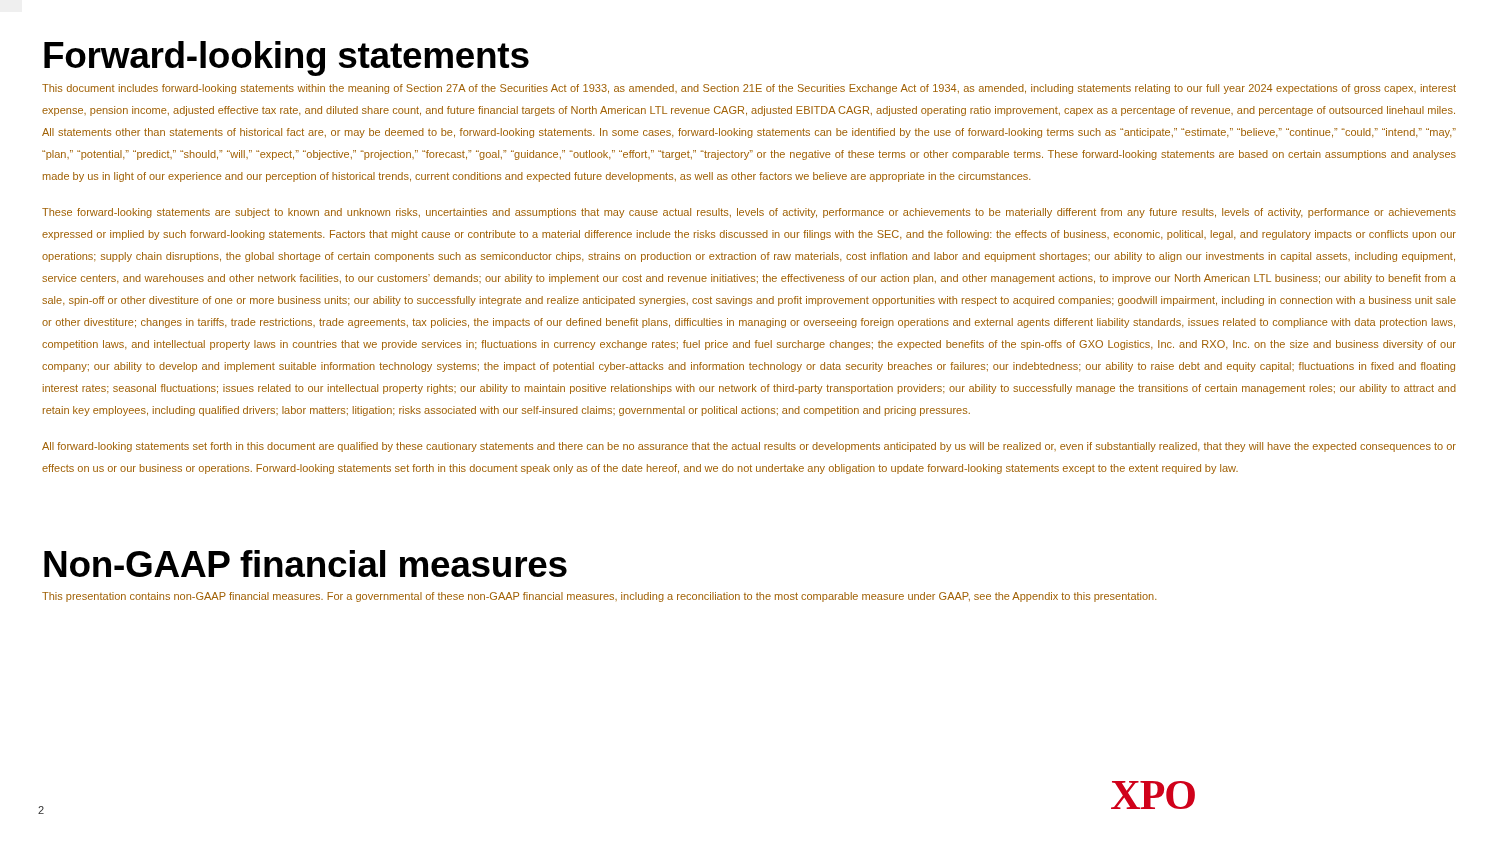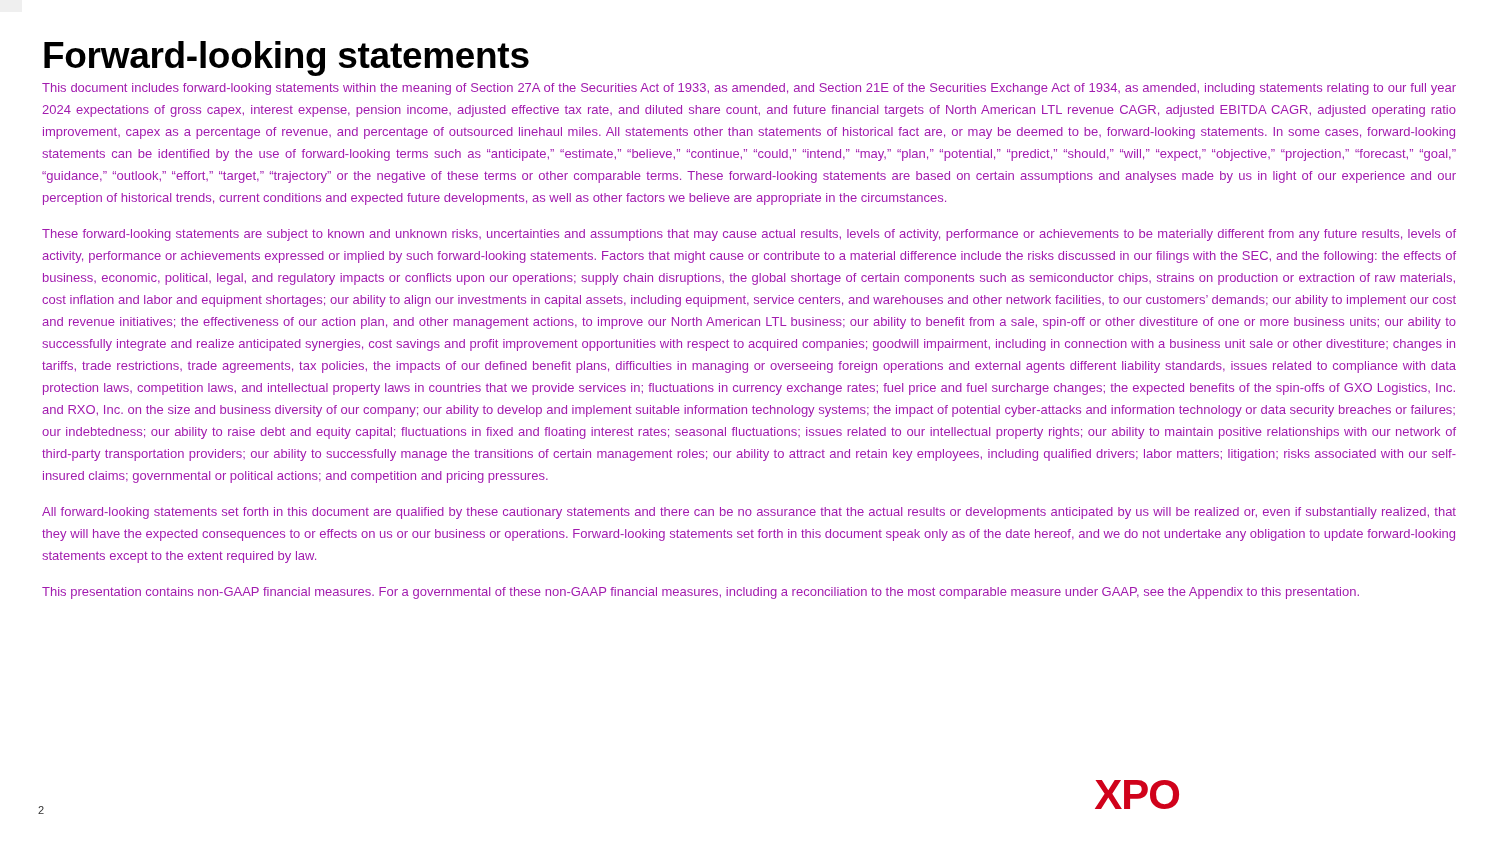--- a/index.html
+++ b/index.html
@@ -32,46 +32,46 @@
     font-size: 37px;
     font-weight: bold;
     letter-spacing: -0.3px;
     margin: 0;
     color: #000;
     line-height: 1.1;
   }
   .title-block-1 { padding-top: 36px; }
   .title-block-2 { padding-top: 52px; }
   p.para {
-    font-size: 13px;
+    font-size: 11px;
     line-height: 22px;
     text-align: justify;
     text-justify: inter-word;
     margin: 0 0 14px 0;
-    color: #a21caf;
+    color: #a16207;
     hyphens: none;
   }
   .para-first { margin-top: 24px; }
   .para-nongaap { margin-top: 22px; }
   .page-number {
     position: absolute;
     left: 38px;
     bottom: 28px;
     font-size: 11px;
     color: #333;
   }
   .logo {
     position: absolute;
-    right: 64px;
+    right: 48px;
     bottom: 28px;
     font-size: 42px;
     font-weight: bold;
     letter-spacing: -1px;
     color: #d0021b;
-    font-family: Liberation Sans, sans-serif;
+    font-family: Liberation Serif, serif;
     line-height: 1;
     text-align: right;
   }
   .corner-mark {
     position: absolute;
     left: 0;
     top: 0;
     width: 22px;
     height: 12px;
     background: #efefef;
@@ -87,20 +87,21 @@
   <div class="content">
 
     <h1 class="section-title title-block-1">Forward-looking statements</h1>
 
     <p class="para para-first">This document includes forward-looking statements within the meaning of Section 27A of the Securities Act of 1933, as amended, and Section 21E of the Securities Exchange Act of 1934, as amended, including statements relating to our full year 2024 expectations of gross capex, interest expense, pension income, adjusted effective tax rate, and diluted share count, and future financial targets of North American LTL revenue CAGR, adjusted EBITDA CAGR, adjusted operating ratio improvement, capex as a percentage of revenue, and percentage of outsourced linehaul miles. All statements other than statements of historical fact are, or may be deemed to be, forward-looking statements. In some cases, forward-looking statements can be identified by the use of forward-looking terms such as “anticipate,” “estimate,” “believe,” “continue,” “could,” “intend,” “may,” “plan,” “potential,” “predict,” “should,” “will,” “expect,” “objective,” “projection,” “forecast,” “goal,” “guidance,” “outlook,” “effort,” “target,” “trajectory” or the negative of these terms or other comparable terms. These forward-looking statements are based on certain assumptions and analyses made by us in light of our experience and our perception of historical trends, current conditions and expected future developments, as well as other factors we believe are appropriate in the circumstances.</p>
 
     <p class="para">These forward-looking statements are subject to known and unknown risks, uncertainties and assumptions that may cause actual results, levels of activity, performance or achievements to be materially different from any future results, levels of activity, performance or achievements expressed or implied by such forward-looking statements. Factors that might cause or contribute to a material difference include the risks discussed in our filings with the SEC, and the following: the effects of business, economic, political, legal, and regulatory impacts or conflicts upon our operations; supply chain disruptions, the global shortage of certain components such as semiconductor chips, strains on production or extraction of raw materials, cost inflation and labor and equipment shortages; our ability to align our investments in capital assets, including equipment, service centers, and warehouses and other network facilities, to our customers’ demands; our ability to implement our cost and revenue initiatives; the effectiveness of our action plan, and other management actions, to improve our North American LTL business; our ability to benefit from a sale, spin-off or other divestiture of one or more business units; our ability to successfully integrate and realize anticipated synergies, cost savings and profit improvement opportunities with respect to acquired companies; goodwill impairment, including in connection with a business unit sale or other divestiture; changes in tariffs, trade restrictions, trade agreements, tax policies, the impacts of our defined benefit plans, difficulties in managing or overseeing foreign operations and external agents different liability standards, issues related to compliance with data protection laws, competition laws, and intellectual property laws in countries that we provide services in; fluctuations in currency exchange rates; fuel price and fuel surcharge changes; the expected benefits of the spin-offs of GXO Logistics, Inc. and RXO, Inc. on the size and business diversity of our company; our ability to develop and implement suitable information technology systems; the impact of potential cyber-attacks and information technology or data security breaches or failures; our indebtedness; our ability to raise debt and equity capital; fluctuations in fixed and floating interest rates; seasonal fluctuations; issues related to our intellectual property rights; our ability to maintain positive relationships with our network of third-party transportation providers; our ability to successfully manage the transitions of certain management roles; our ability to attract and retain key employees, including qualified drivers; labor matters; litigation; risks associated with our self-insured claims; governmental or political actions; and competition and pricing pressures.</p>
 
     <p class="para">All forward-looking statements set forth in this document are qualified by these cautionary statements and there can be no assurance that the actual results or developments anticipated by us will be realized or, even if substantially realized, that they will have the expected consequences to or effects on us or our business or operations. Forward-looking statements set forth in this document speak only as of the date hereof, and we do not undertake any obligation to update forward-looking statements except to the extent required by law.</p>
 
+    <h1 class="section-title title-block-2">Non-GAAP financial measures</h1>
 
     <p class="para para-nongaap">This presentation contains non-GAAP financial measures. For a governmental of these non-GAAP financial measures, including a reconciliation to the most comparable measure under GAAP, see the Appendix to this presentation.</p>
 
   </div>
 
   <div class="page-number">2</div>
 
   <div class="logo" style="color: rgb(208, 2, 27);">XPO</div>
 
 </div>

